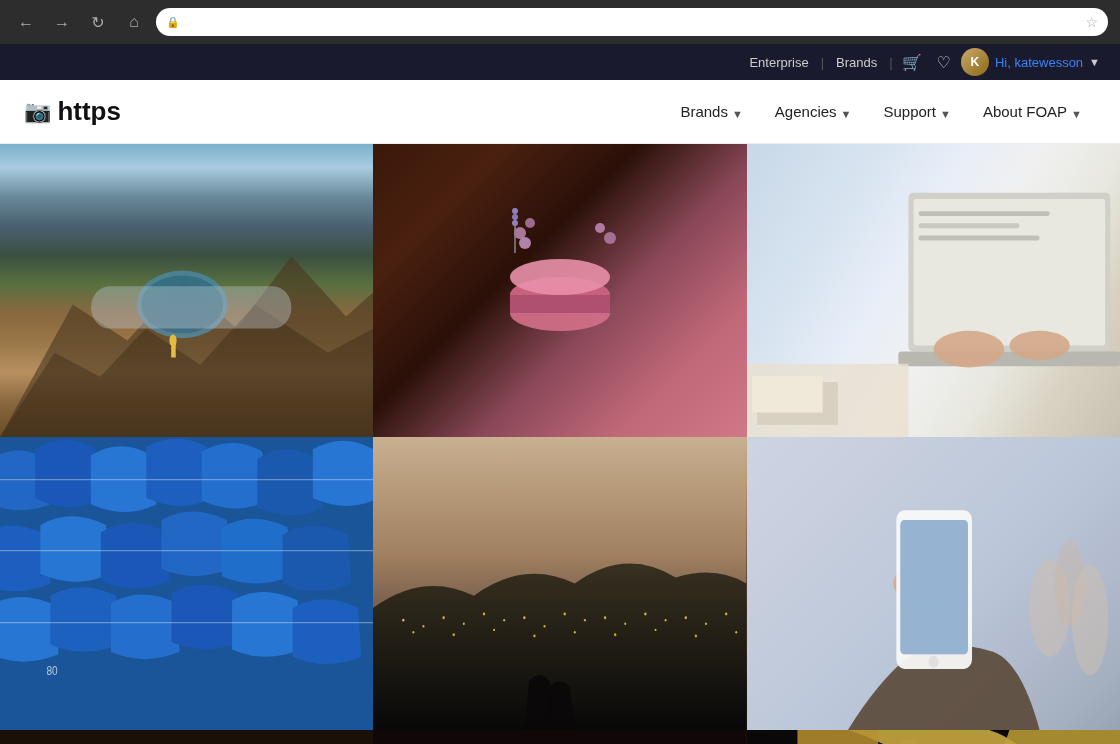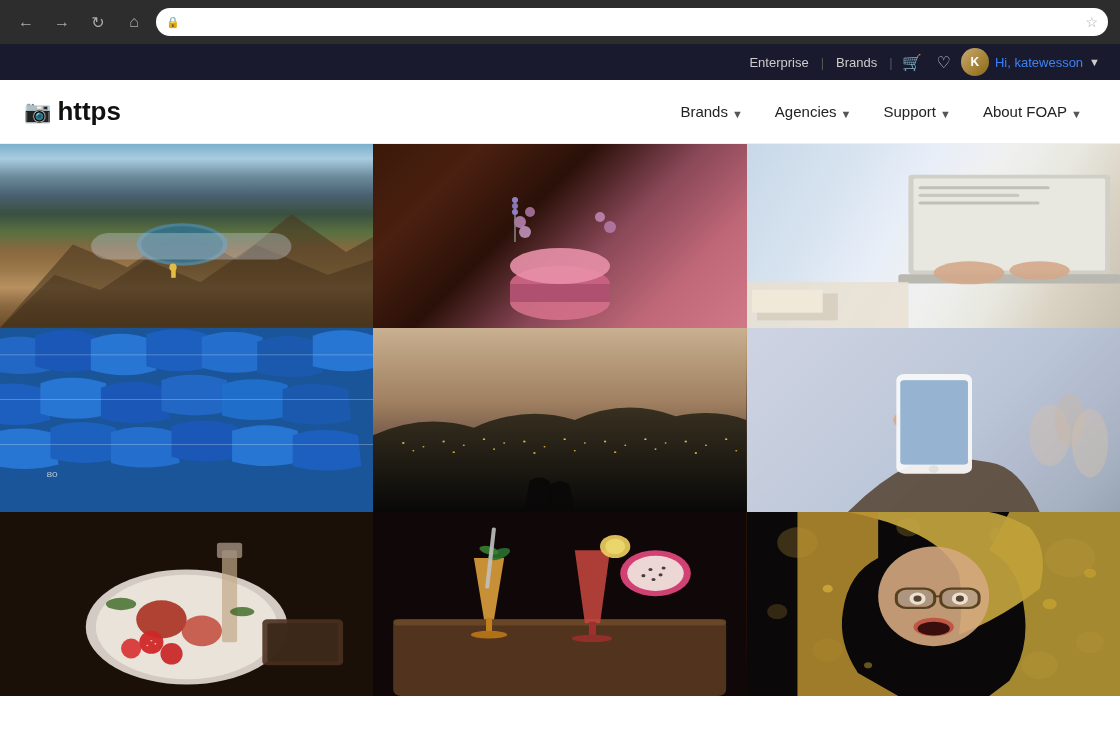--- a/index.html
+++ b/index.html
@@ -128,21 +128,21 @@
     .nav-chevron { font-size: 11px; color: #555; }
 
     
     .photo-grid {
       display: grid;
       grid-template-columns: repeat(3, 1fr);
       gap: 0;
       width: 1120px;
     }
     .photo-cell {
-      height: 184px;
+      height: 293px;
       overflow: hidden;
       position: relative;
       cursor: pointer;
     }
     .photo-bg {
       width: 100%;
       height: 100%;
       background-size: cover;
       background-position: center;
       transition: transform 0.2s;

